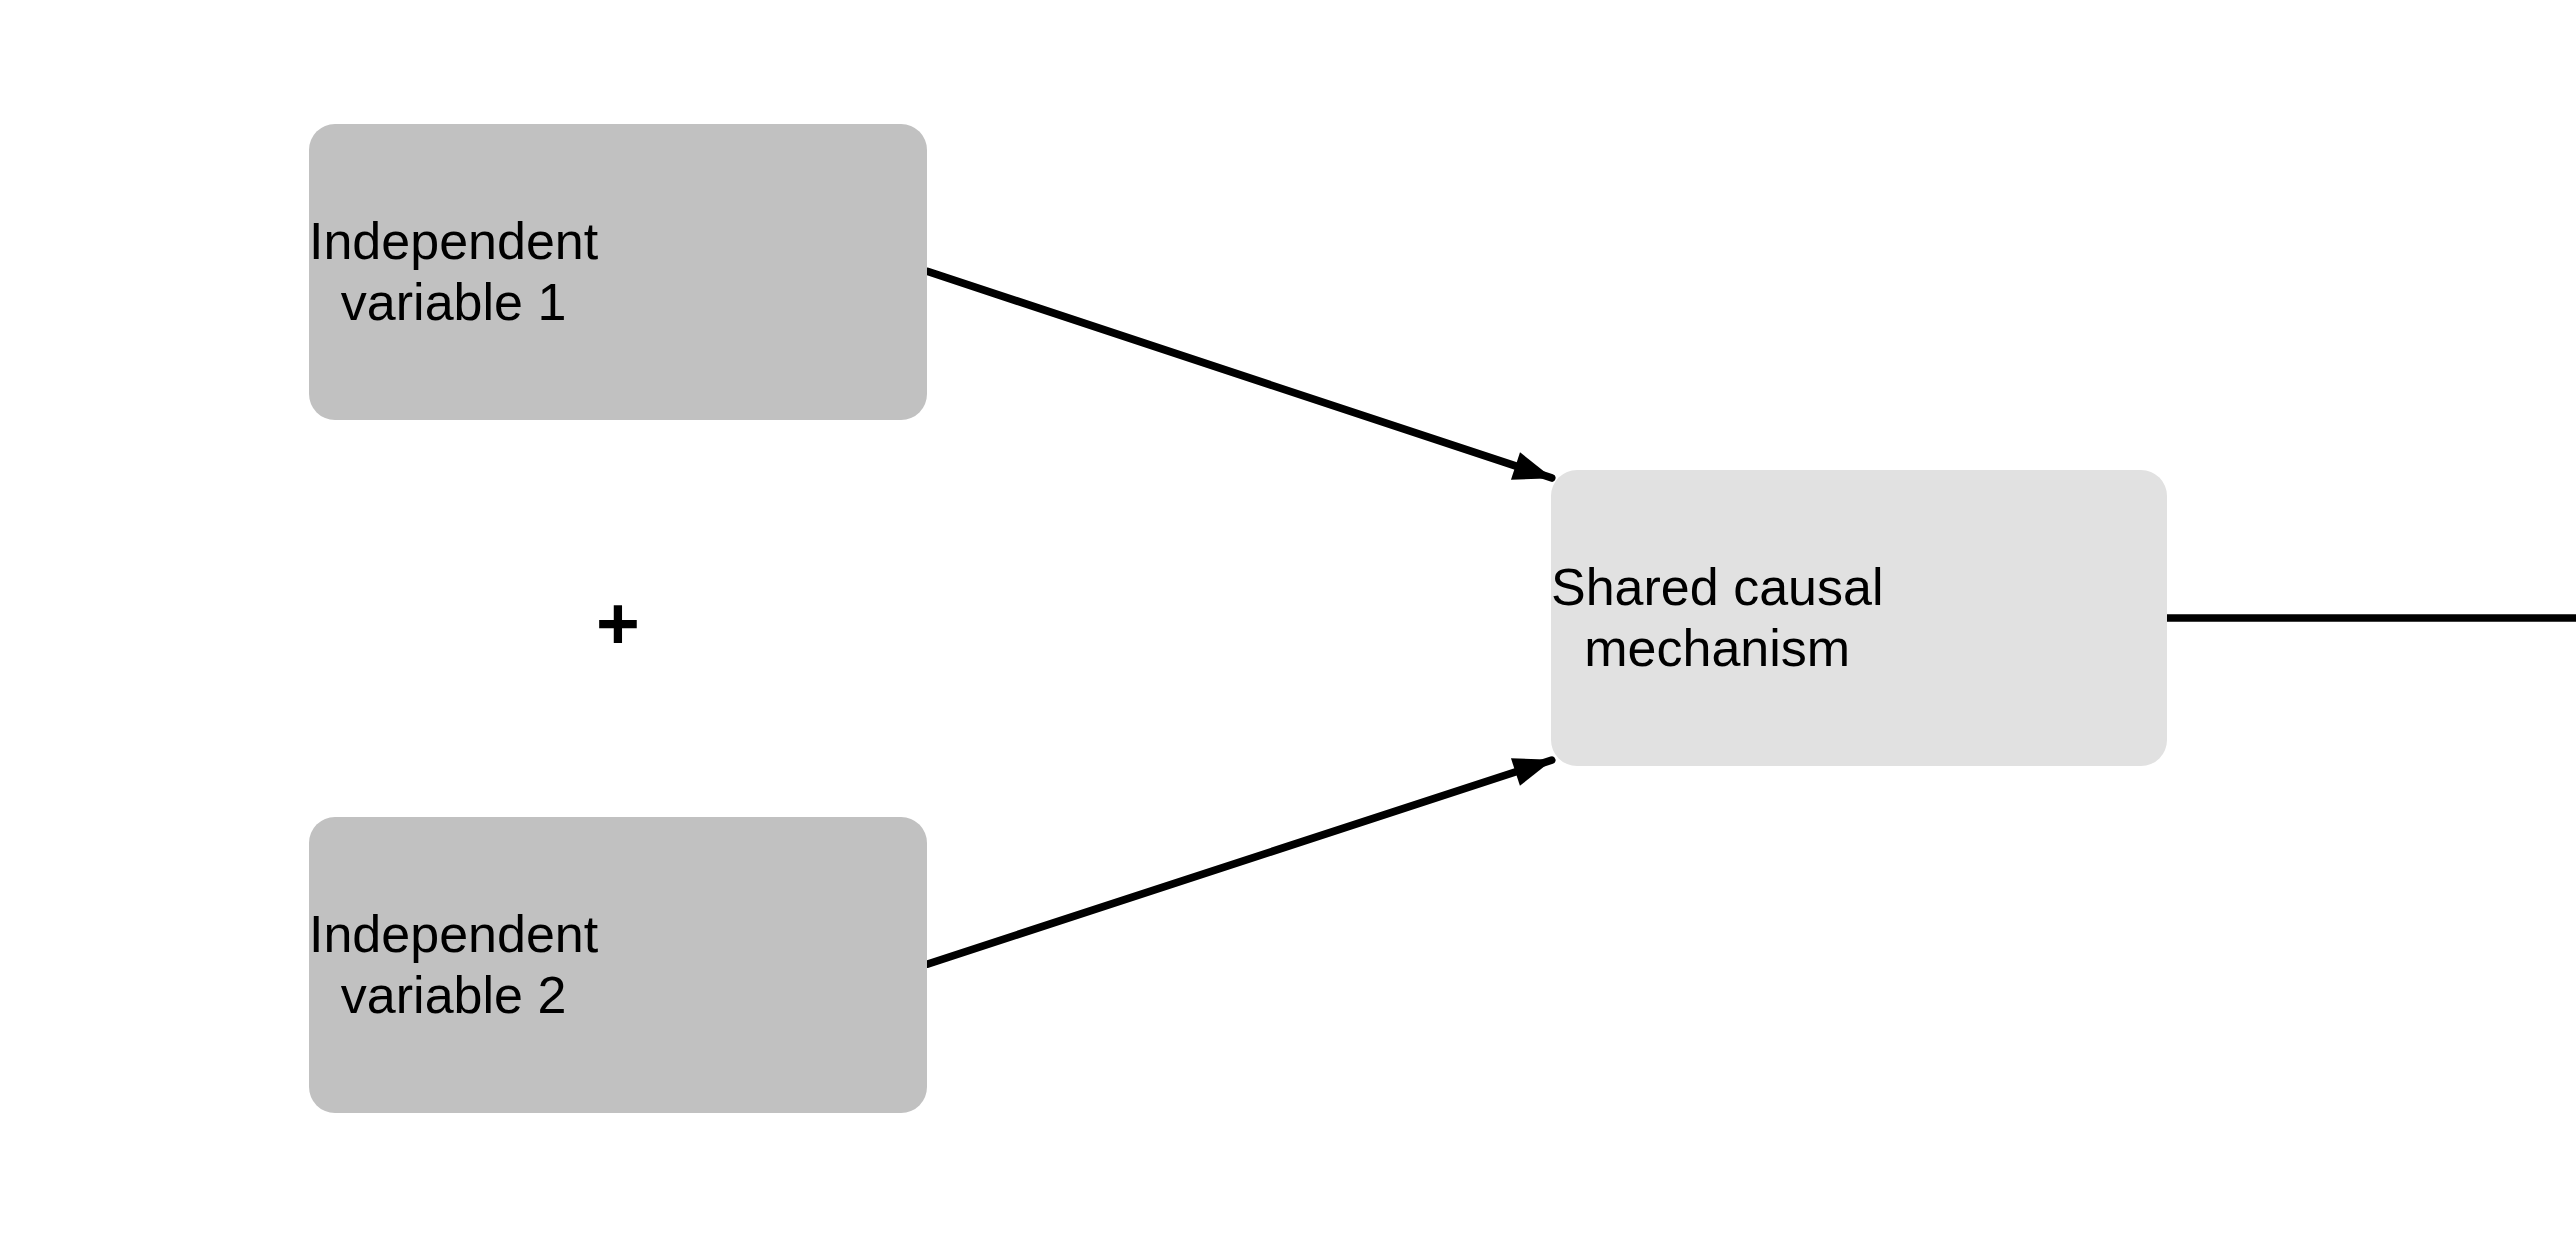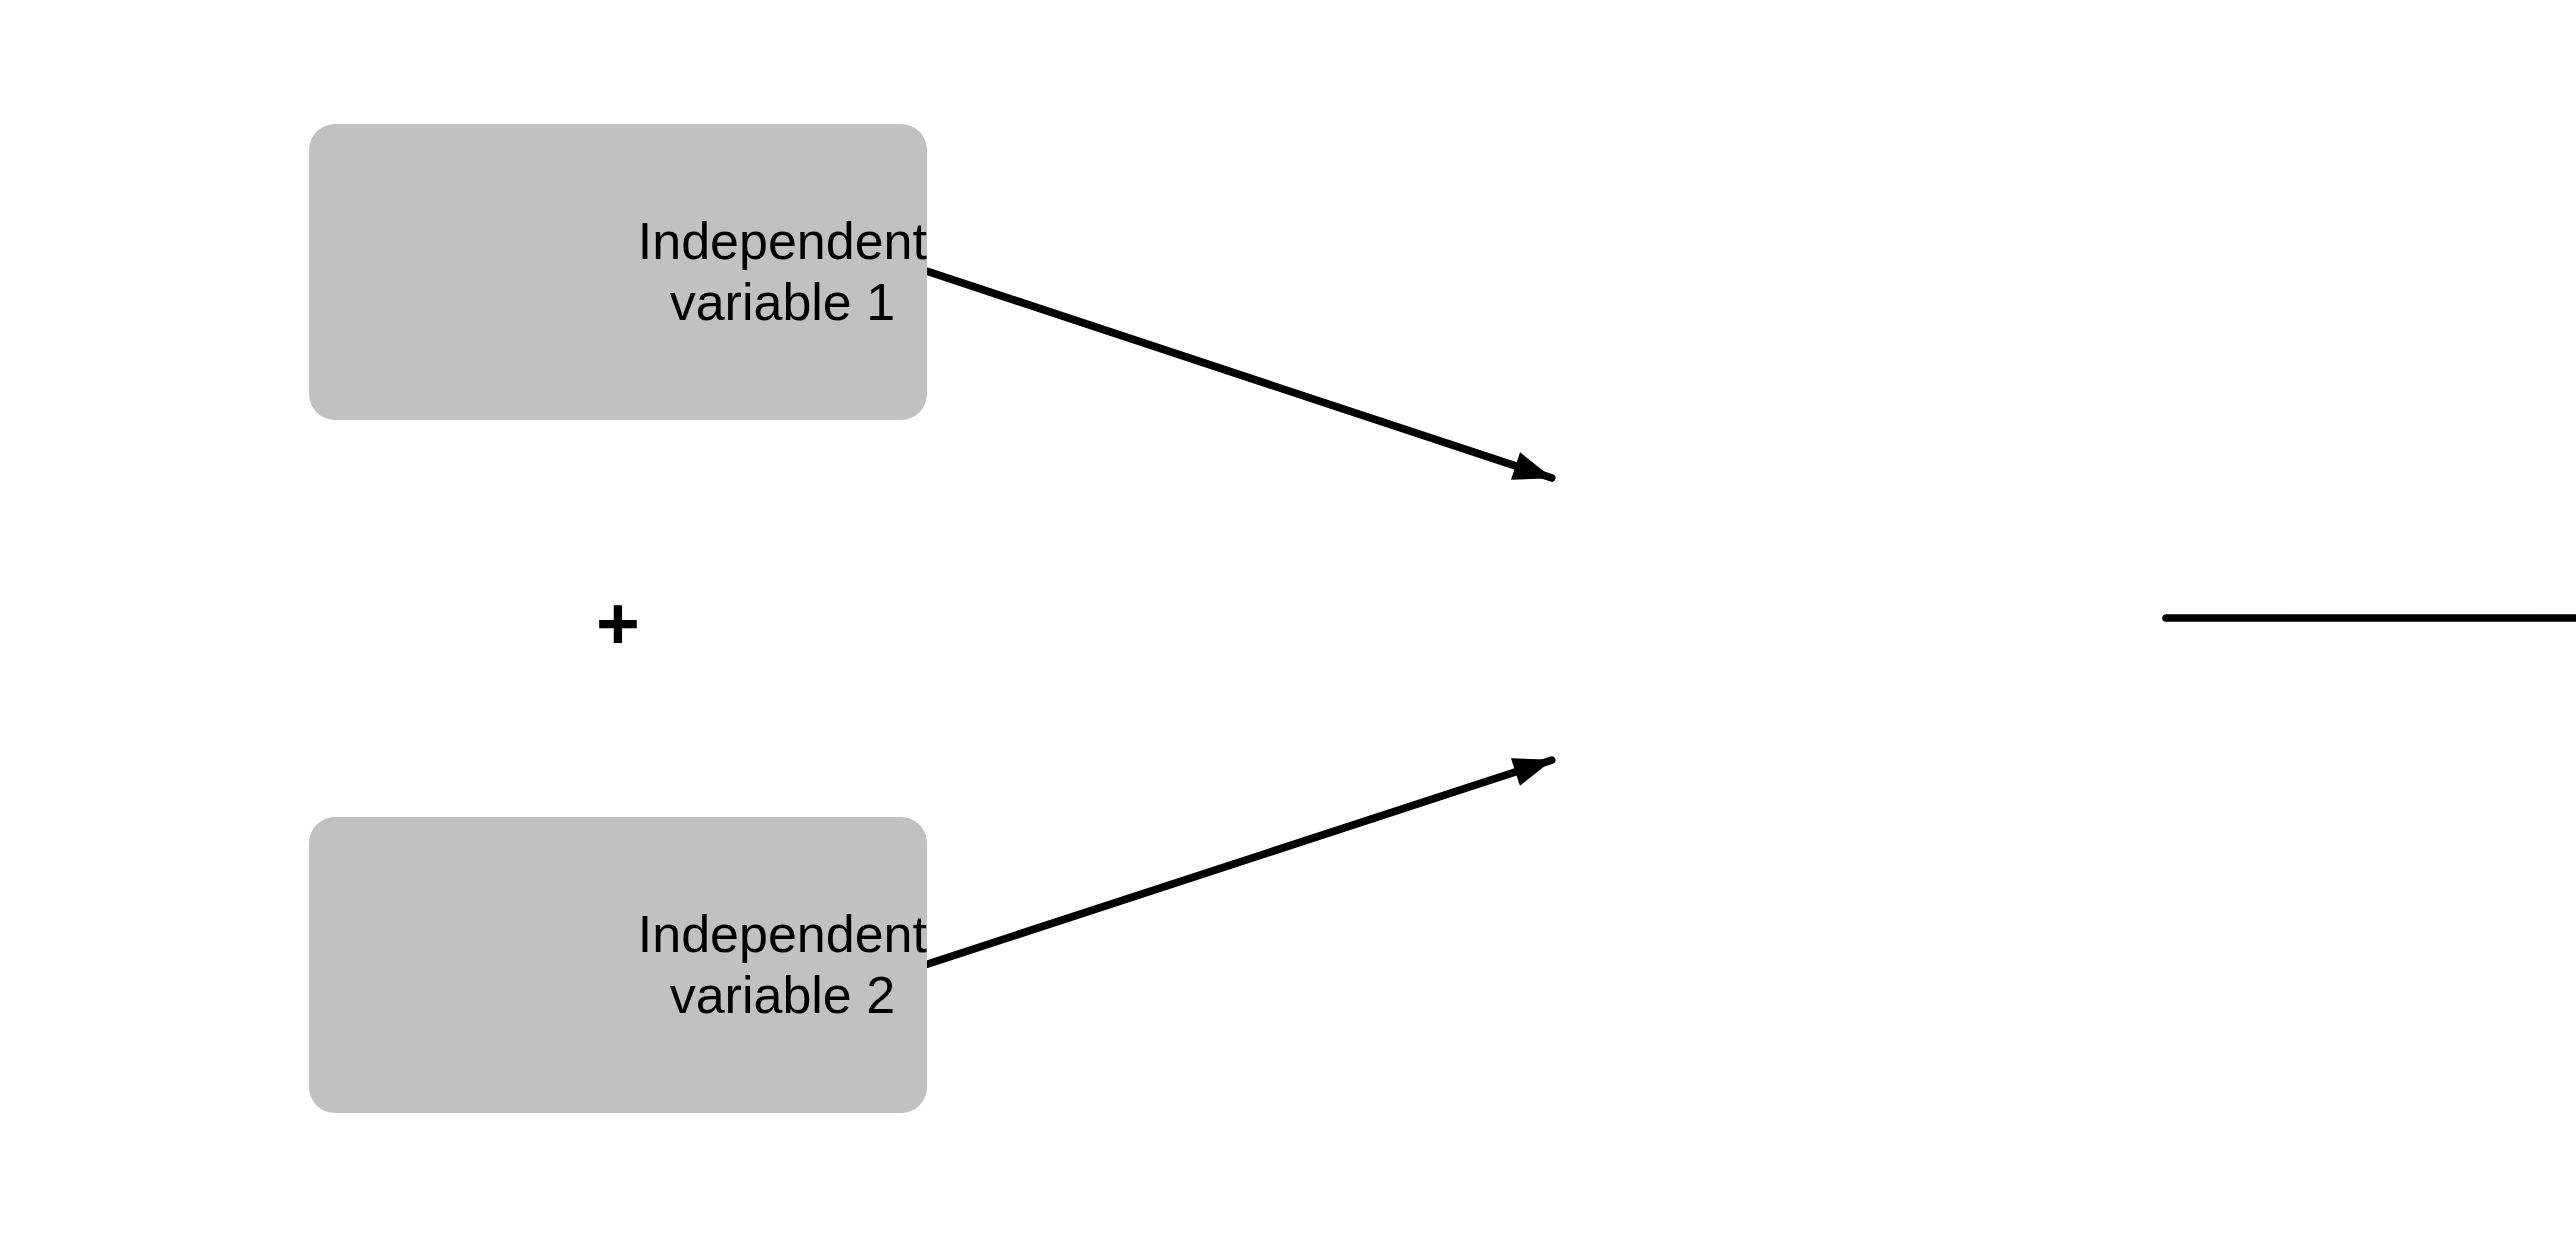--- a/index.html
+++ b/index.html
@@ -24,21 +24,21 @@
     left: 0;
     top: 0;
     width: 3709px;
     height: 1236px;
   }
   .node {
     position: absolute;
     border-radius: 26px;
     display: flex;
     align-items: center;
-    justify-content: flex-end;
+    justify-content: flex-start;
     text-align: center;
   }
   .node .label {
     white-space: pre-line;
     font-size: 52px;
     line-height: 1.18;
     color: #000000;
   }
   .node-iv1 { left: 309px;  top: 124px;  width: 618px; height: 296px; }
   .node-iv2 { left: 309px;  top: 817px; width: 618px; height: 296px; }
@@ -75,15 +75,19 @@
 variable 1</span>
   </div>
 
   <div class="plus">+</div>
 
   <div class="node node-iv2" style="background-color: rgb(193, 193, 193);">
     <span class="label">Independent
 variable 2</span>
   </div>
 
+  <div class="node node-mechanism" style="background-color: rgb(225, 225, 225);">
+    <span class="label">Shared causal
+mechanism</span>
+  </div>
 
 </div>
 
 
 </body></html>

